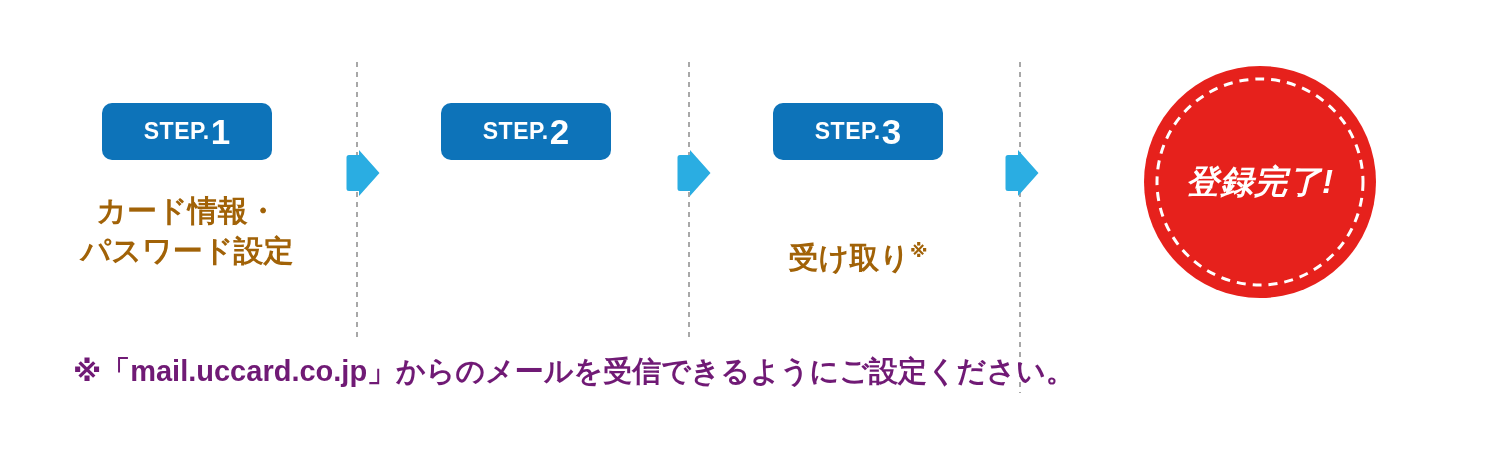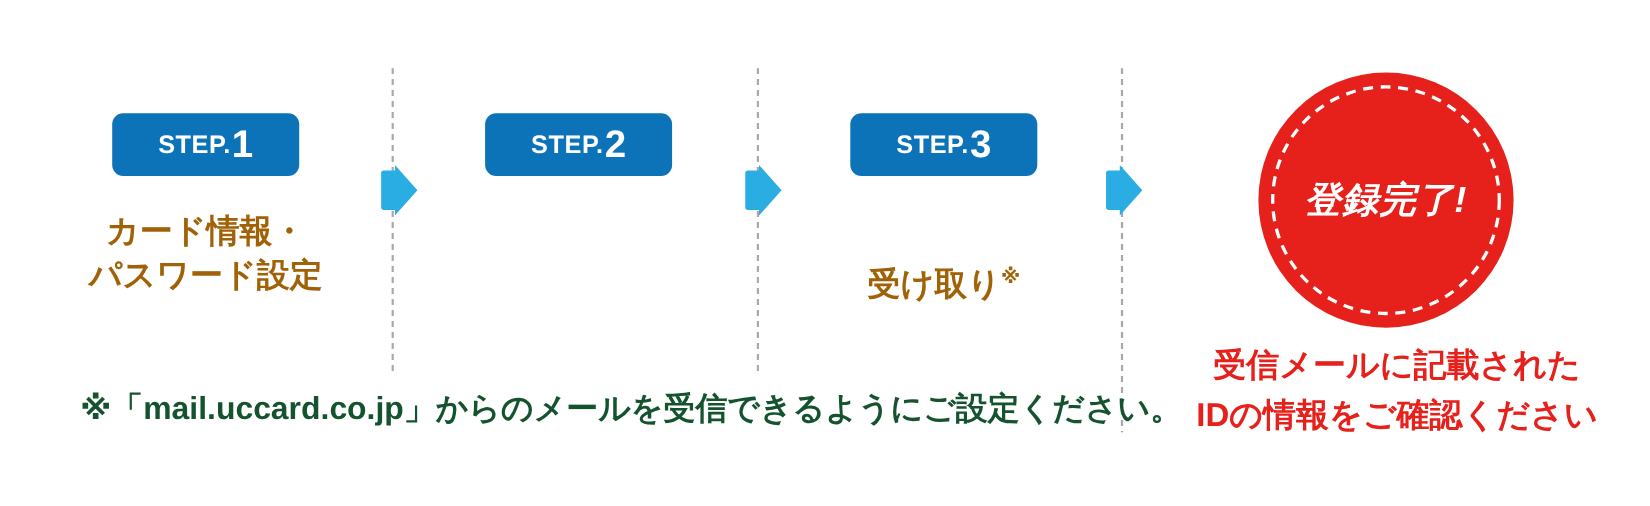--- a/index.html
+++ b/index.html
@@ -128,21 +128,21 @@
     line-height: 45px;
     white-space: nowrap;
   }
 
   .footnote {
     position: absolute;
     left: 73px;
     top: 352px;
     font-size: 29px;
     font-weight: bold;
-    color: #14532d;
+    color: #701a75;
     white-space: nowrap;
   }
 </style>
 </head>
 <body>
 
 <div class="canvas">
 
   <div class="divider divider-1"></div>
   <div class="divider divider-2"></div>
@@ -192,20 +192,16 @@
     <path d="M4 6 H14 V1 L34.5 24 L14 47 V42 H4 Q1.5 42 1.5 39.5 V8.5 Q1.5 6 4 6 Z" fill="#2aade2"></path>
   </svg>
 
   <div class="result-circle">
     <svg class="result-ring" viewBox="0 0 232 232">
       <circle cx="116" cy="116" r="103" fill="none" stroke="#ffffff" stroke-width="3" stroke-dasharray="9 7"></circle>
     </svg>
     <span class="result-label">登録完了!</span>
   </div>
 
-  <div class="result-caption">
-    <span>受信メールに記載された</span><br>
-    <span>IDの情報をご確認ください</span>
-  </div>
 
   <div class="footnote">※「mail.uccard.co.jp」からのメールを受信できるようにご設定ください。</div>
 
 </div>
 
 </body></html>

